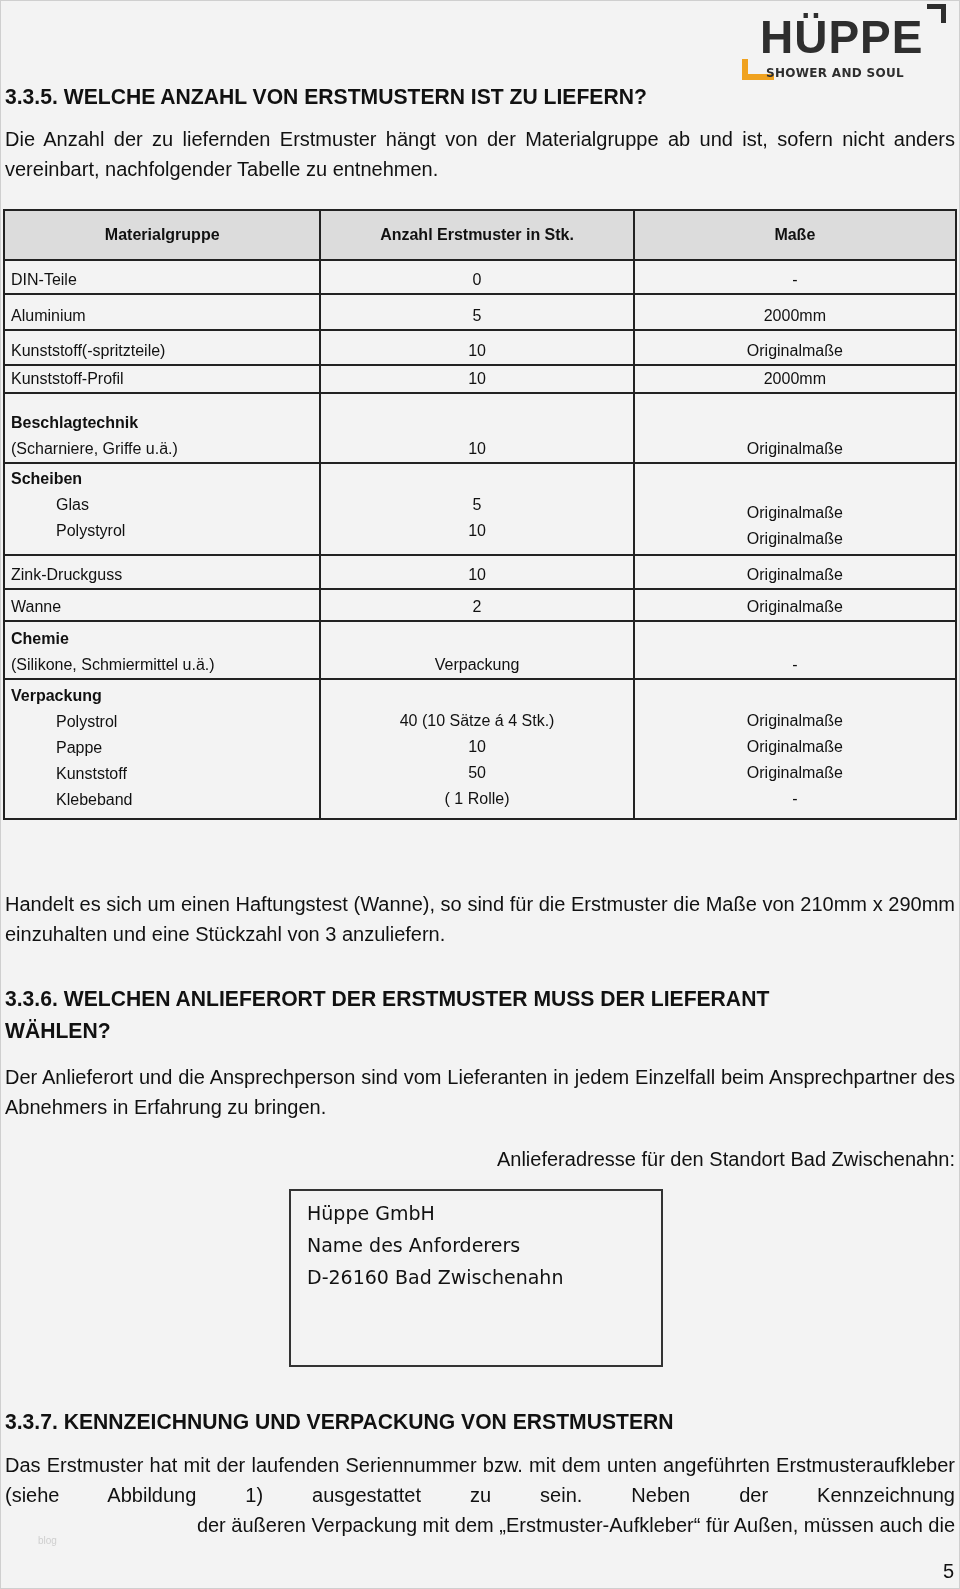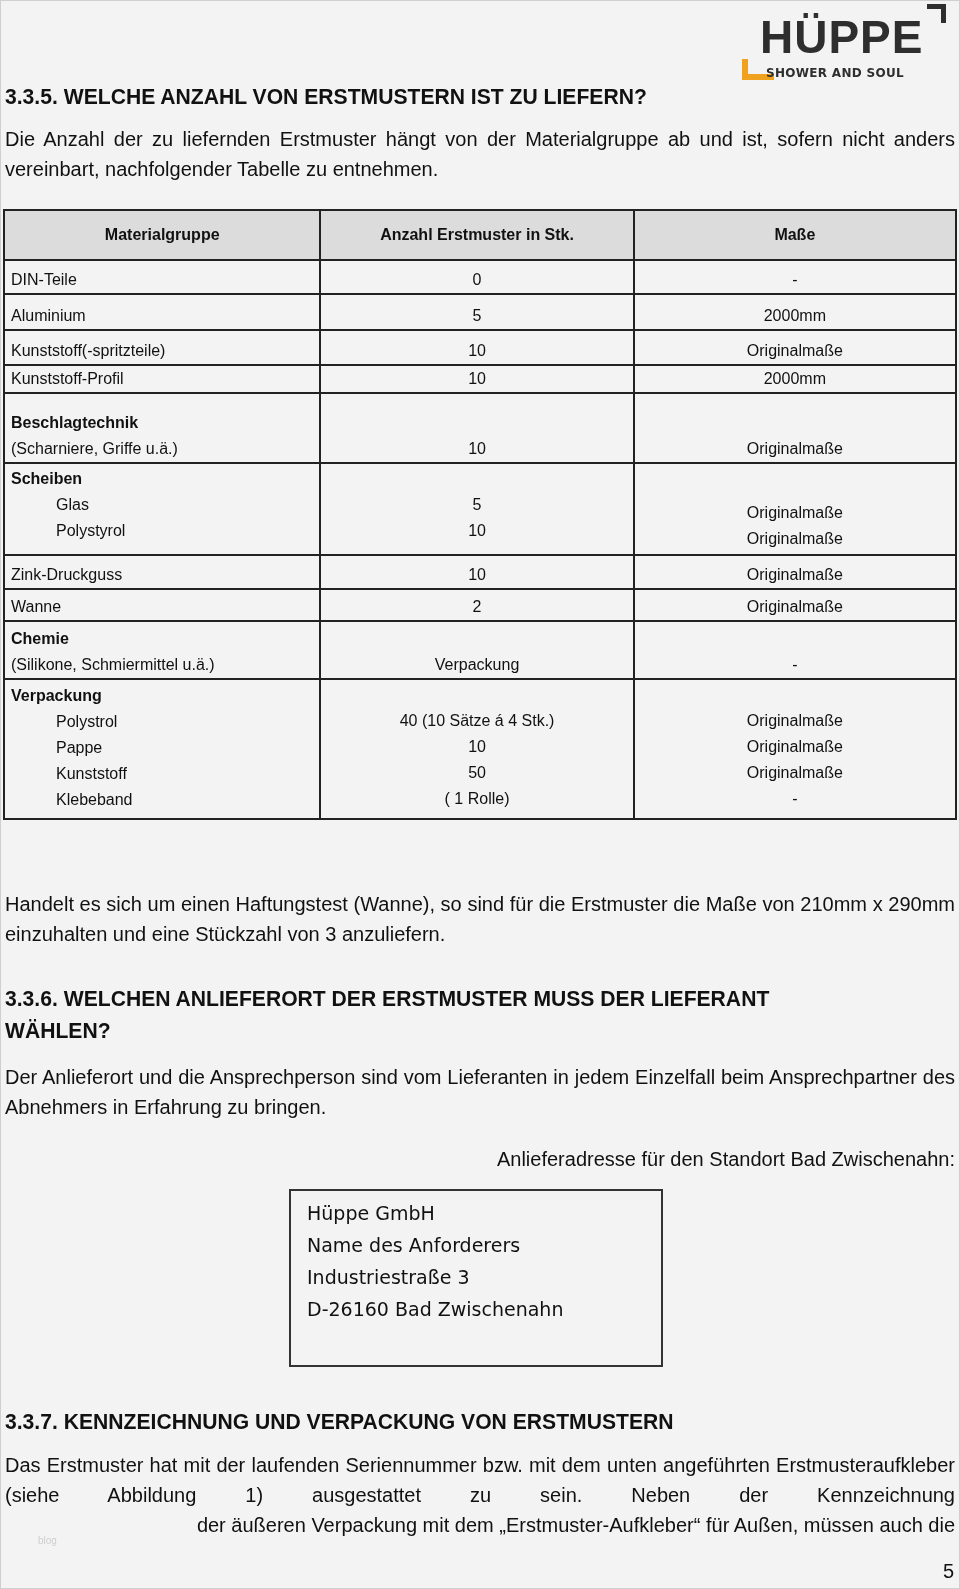--- a/index.html
+++ b/index.html
@@ -189,21 +189,20 @@
 <p style="top:889px">Handelt es sich um einen Haftungstest (Wanne), so sind für die Erstmuster die Maße von 210mm x 290mm einzuhalten und eine Stückzahl von 3 anzuliefern.</p>
 
 <h2 style="top:984px">3.3.6. WELCHEN ANLIEFERORT DER ERSTMUSTER MUSS DER LIEFERANT</h2>
 <h2 style="top:1016px">WÄHLEN?</h2>
 <p style="top:1062px">Der Anlieferort und die Ansprechperson sind vom Lieferanten in jedem Einzelfall beim Ansprechpartner des Abnehmers in Erfahrung zu bringen.</p>
 <p style="top:1144px" class="last-line-left">Anlieferadresse für den Standort Bad Zwischenahn:</p>
 
 <div class="address">
   <div>Hüppe GmbH</div>
   <div class="it">Name des Anforderers</div>
-  <div>Industriestraße 3</div>
   <div>D-26160 Bad Zwischenahn</div>
 </div>
 
 <h2 style="top:1407px">3.3.7. KENNZEICHNUNG UND VERPACKUNG VON ERSTMUSTERN</h2>
 <p style="top:1450px;text-align:justify;text-align-last:justify">Das Erstmuster hat mit der laufenden Seriennummer bzw. mit dem unten angeführten Erstmusteraufkleber (siehe  Abbildung 1) ausgestattet zu sein. Neben der Kennzeichnung</p>
 <p style="top:1510px" class="last-line-left">der äußeren Verpackung mit dem „Erstmuster-Aufkleber“ für Außen, müssen auch die</p>
 
 <div class="watermark">blog</div>
 <div class="page-num">5</div>
 

